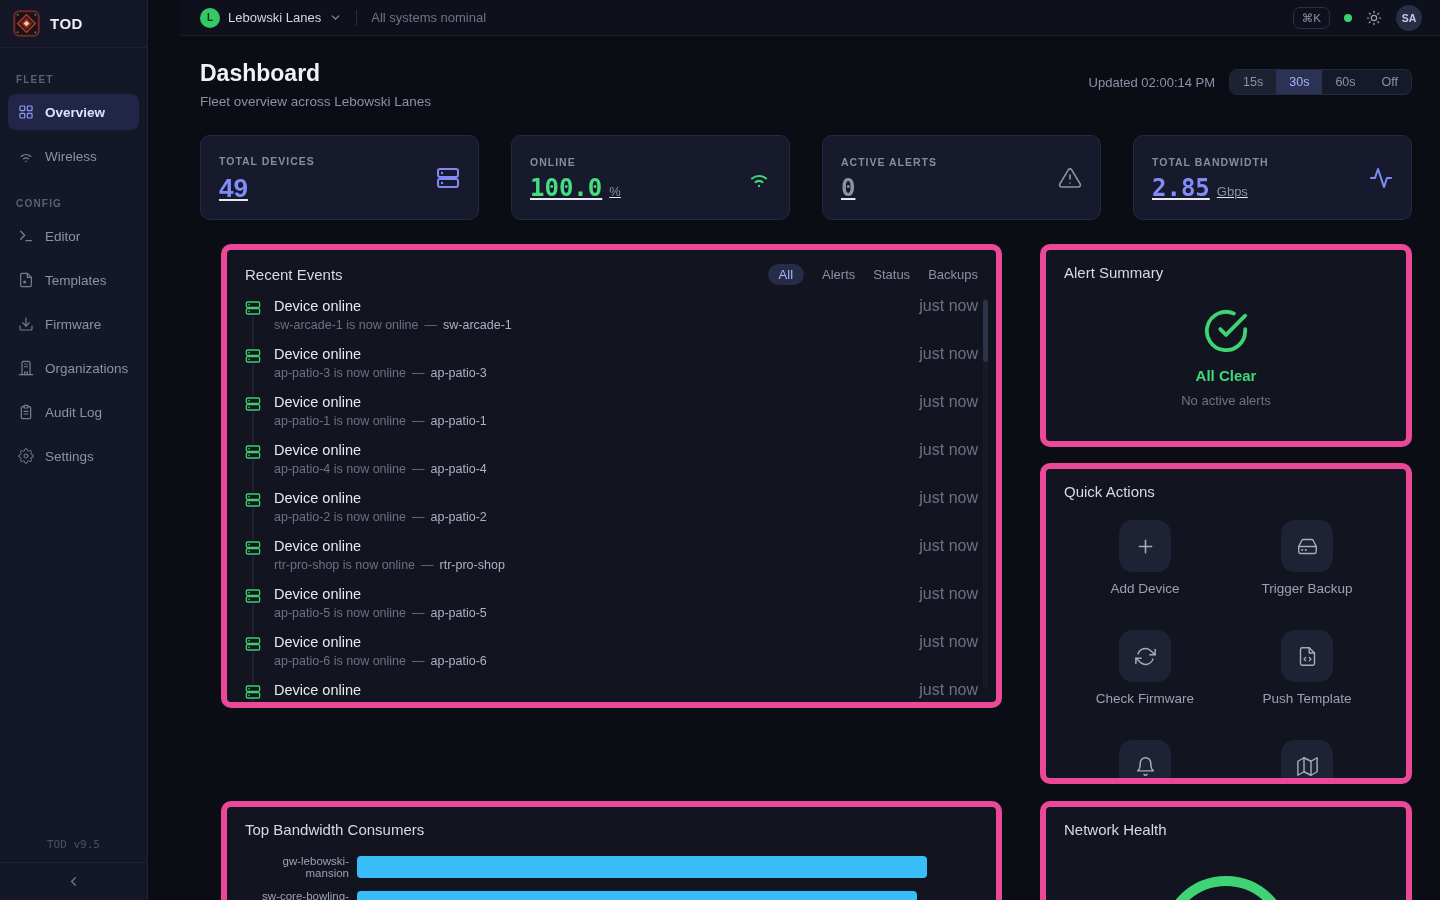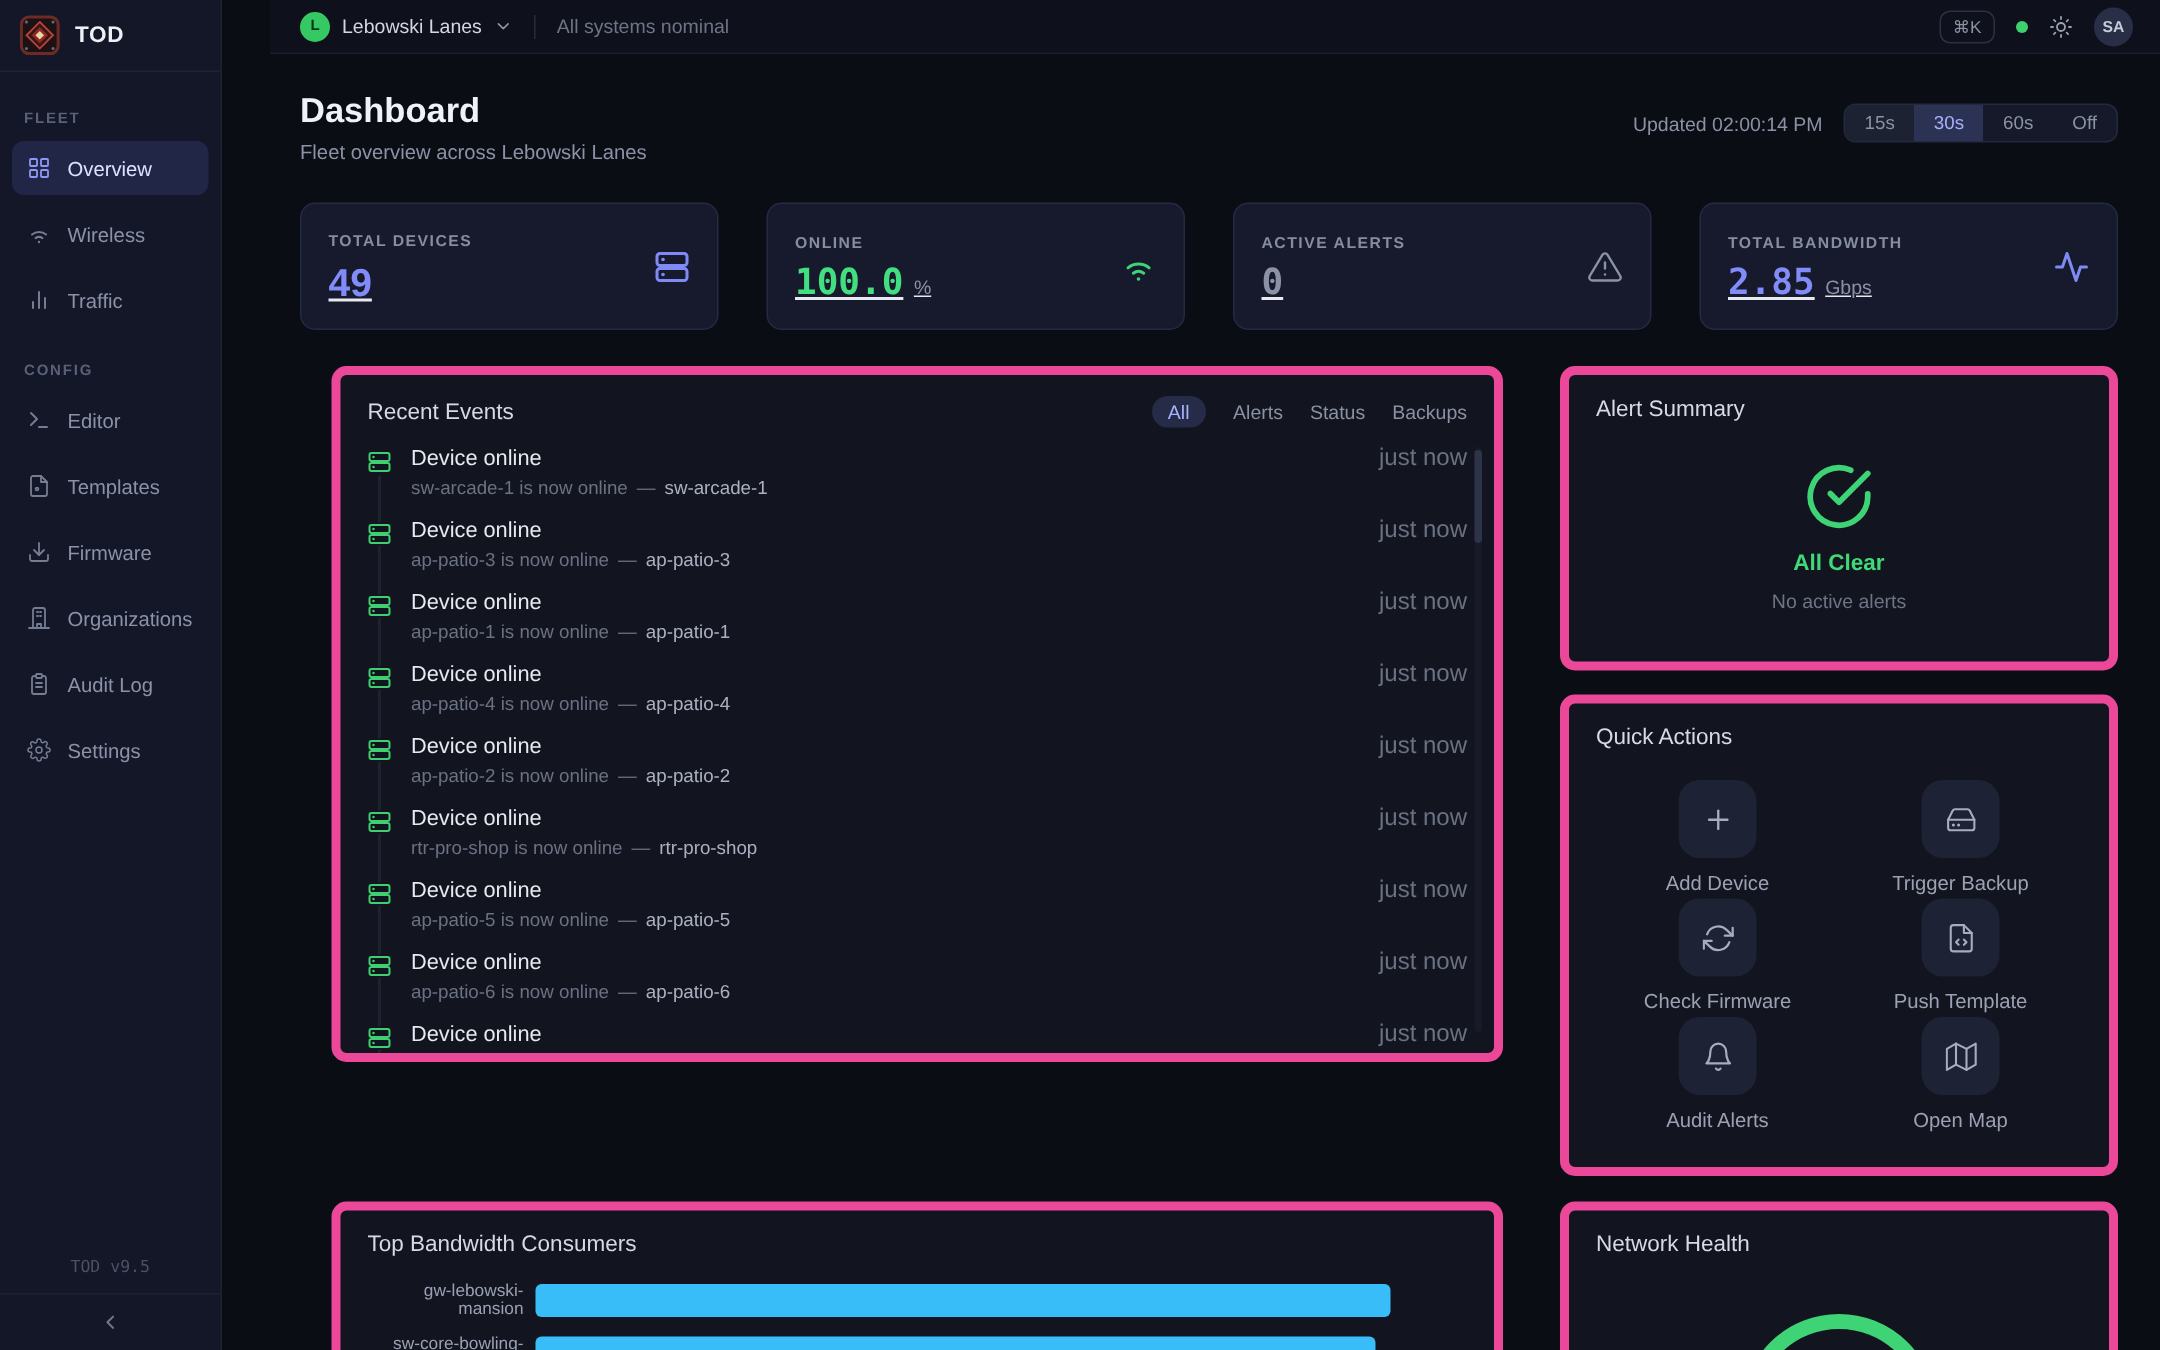--- a/index.html
+++ b/index.html
@@ -27,21 +27,21 @@
   .nav-label {
     font-size:10px; font-weight:700; letter-spacing:1.2px; color:#596179;
     padding:16px 16px 9px 16px;
   }
   .nav-item {
     display:flex; align-items:center; gap:11px;
     margin:0 8px 8px 8px; height:36px; padding:0 10px;
     border-radius:8px; color:#8b92a8; font-size:13.5px; cursor:pointer;
   }
   .nav-item .icon { width:16px; height:16px; display:inline-flex; color:#767d93; }
-  .nav-item.active { background:#212647; color:#dde3ff; }
+  .nav-item.active { background:#212647; color:#dde3ff;font-weight:bold; }
   .nav-item.active .icon { color:#8e97f5; }
   .sidebar-footer { position:absolute; bottom:0; left:0; right:0; }
   .version { text-align:center; font-size:11px; color:#4a5166; padding-bottom:11px; }
   .collapse-btn {
     border-top:1px solid #1e2334; height:38px;
     display:flex; align-items:center; justify-content:center;
     color:#707890; cursor:pointer;
   }
   .collapse-btn .icon { width:15px; height:15px; display:inline-flex; }
 
@@ -143,21 +143,21 @@
 
   
   .alert-card { height:203px; }
   .alert-content { display:flex; flex-direction:column; align-items:center; margin-top:26px; }
   .alert-check { width:46px; height:46px; display:inline-flex; color:#3ed374; }
   .alert-status { font-size:15px; font-weight:600; color:#40d977; margin-top:13px; }
   .alert-detail { font-size:13px; color:#6d7486; margin-top:9px; }
 
   
   .qa-card { height:321px; }
-  .qa-grid { display:grid; grid-template-columns:1fr 1fr; row-gap:3px; margin-top:19px; }
+  .qa-grid { display:grid; grid-template-columns:1fr 1fr; row-gap:34px; margin-top:19px; }
   .qa { display:flex; flex-direction:column; align-items:center; cursor:pointer; }
   .qa-tile {
     width:52px; height:52px; background:#1d2234; border-radius:14px;
     display:flex; align-items:center; justify-content:center;
   }
   .qa-tile .icon { width:21px; height:21px; display:inline-flex; color:#a7adbf; }
   .qa-label { font-size:13.5px; color:#9ba1b3; margin-top:9px; }
 
   
   .bw-card { height:300px; }
@@ -208,30 +208,20 @@
         </div>
         <div class="nav-item">
           <span class="icon">
             <svg viewBox="0 0 24 24" width="100%" height="100%" fill="none" stroke="currentColor" stroke-width="2" stroke-linecap="round" stroke-linejoin="round">
               <path d="M5 12.55a11 11 0 0 1 14.08 0"></path>
               <path d="M8.53 16.11a6 6 0 0 1 6.95 0"></path>
               <line x1="12" y1="20" x2="12.01" y2="20" stroke-width="2.4"></line>
             </svg>
           </span>
           <span>Wireless</span>
-        </div>
-        <div class="nav-item">
-          <span class="icon">
-            <svg viewBox="0 0 24 24" width="100%" height="100%" fill="none" stroke="currentColor" stroke-width="2" stroke-linecap="round" stroke-linejoin="round">
-              <line x1="18" y1="20" x2="18" y2="10"></line>
-              <line x1="12" y1="20" x2="12" y2="4"></line>
-              <line x1="6" y1="20" x2="6" y2="14"></line>
-            </svg>
-          </span>
-          <span>Traffic</span>
         </div>
       </div>
       <div class="nav-section">
         <div class="nav-label">CONFIG</div>
         <div class="nav-item">
           <span class="icon">
             <svg viewBox="0 0 24 24" width="100%" height="100%" fill="none" stroke="currentColor" stroke-width="2" stroke-linecap="round" stroke-linejoin="round">
               <polyline points="4 17 10 11 4 5"></polyline>
               <line x1="12" y1="19" x2="20" y2="19"></line>
             </svg>

